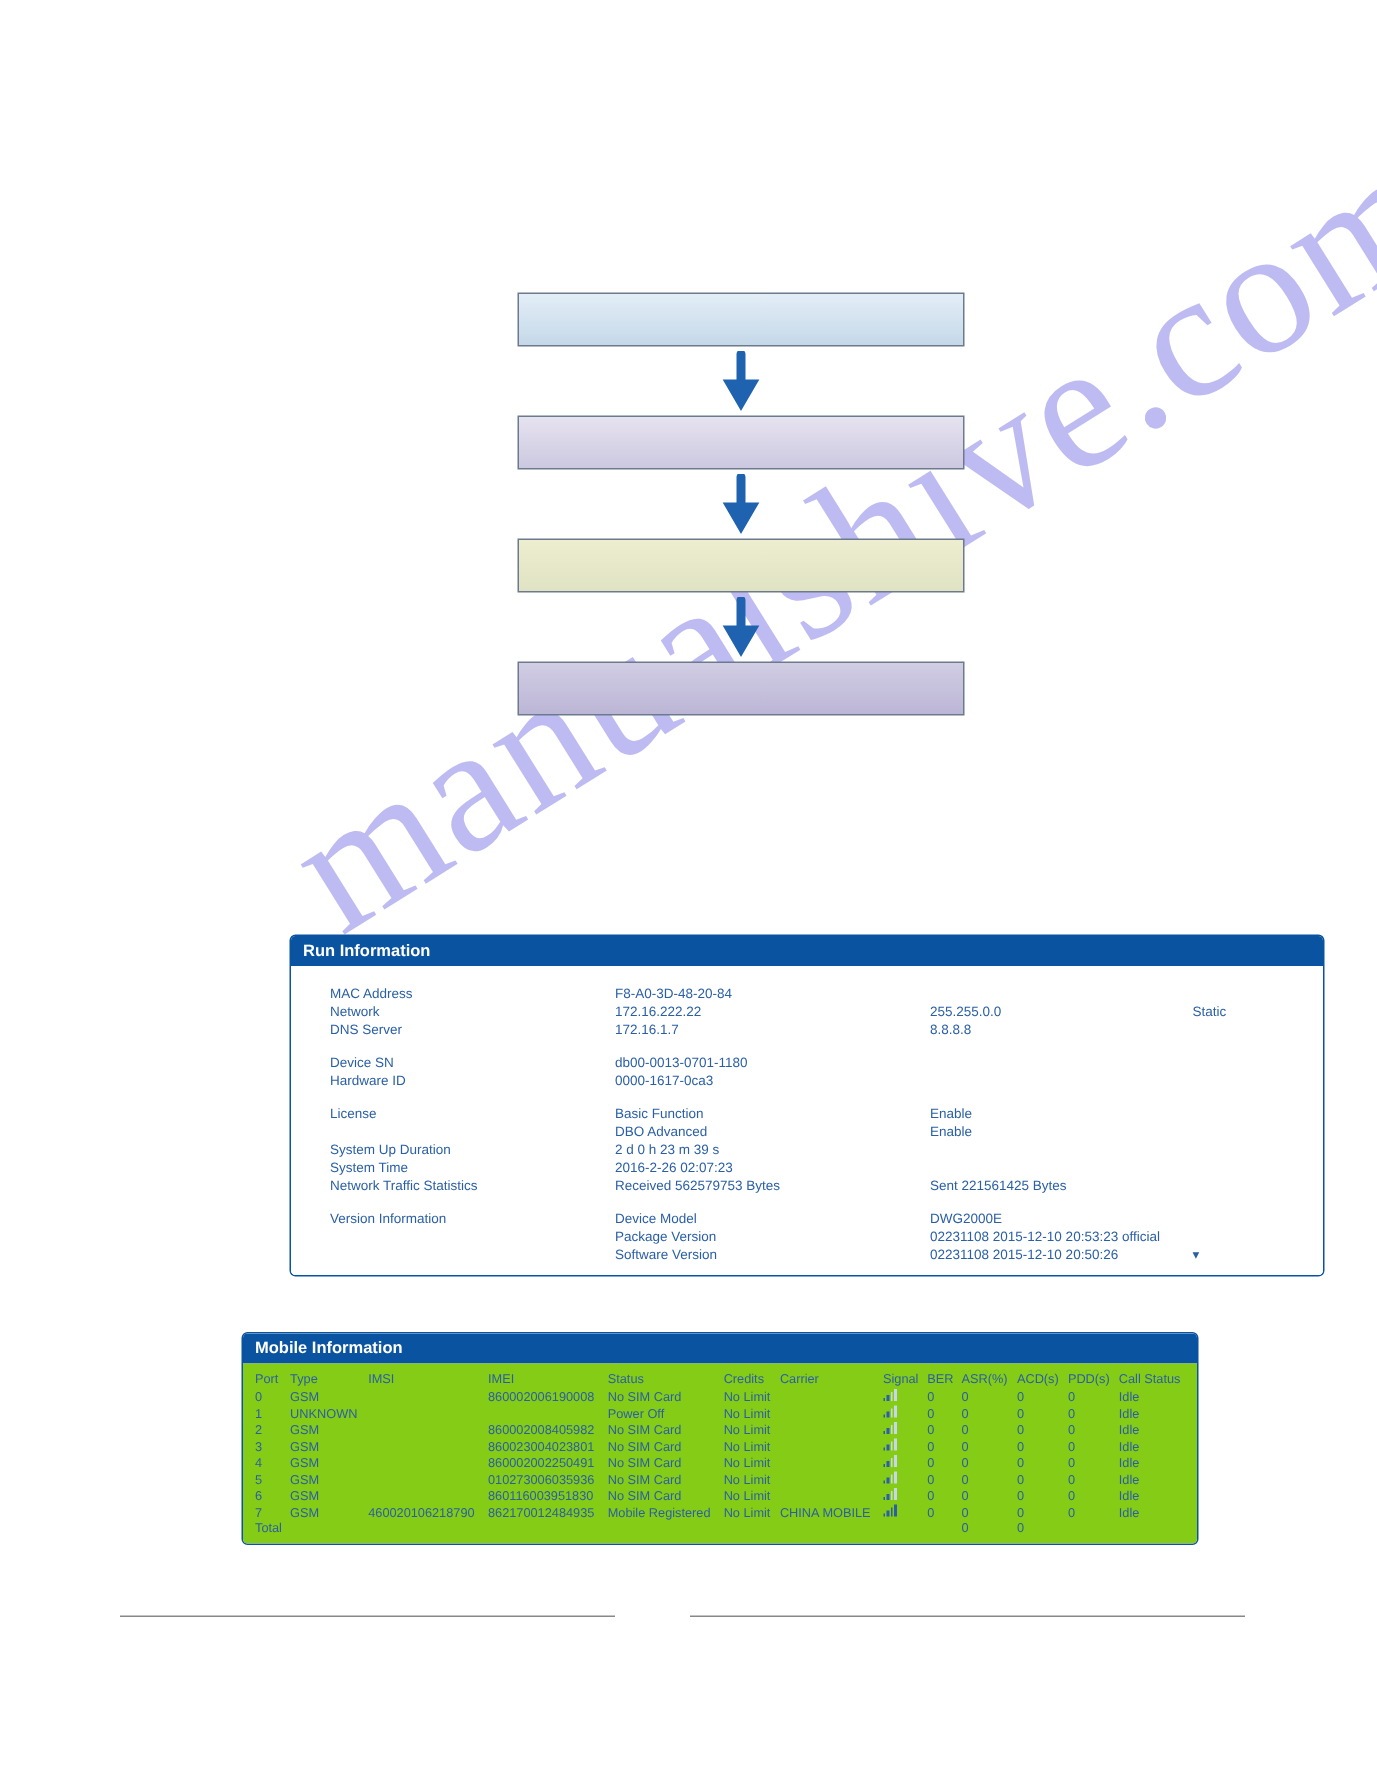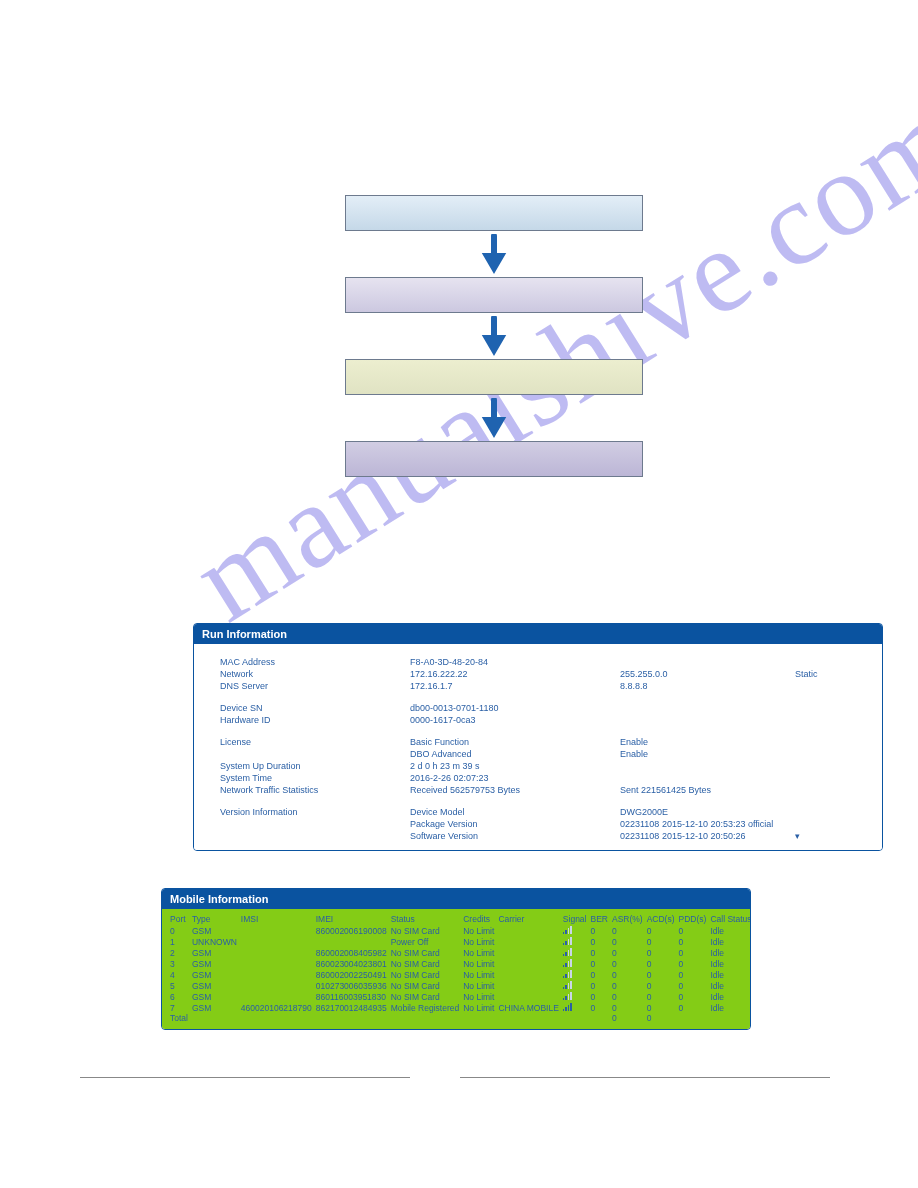--- a/index.html
+++ b/index.html
@@ -89,21 +89,21 @@
   .run-row span { white-space: nowrap; }
   .spacer { height: 10px; }
   .caret {
     color:#2a5fa5;
     font-size:9px;
   }
   
   .mobile-panel {
     left: 161px;
     top: 888px;
-    width: 590px;
+    width: 638px;
   }
   .mobile-body {
     padding: 4px 6px 6px 6px;
     background: #84cc16;
   }
   .m-table {
     width: 100%;
     border-collapse: collapse;
     font-size: 8.5px;
     color: #2a5fa5;

